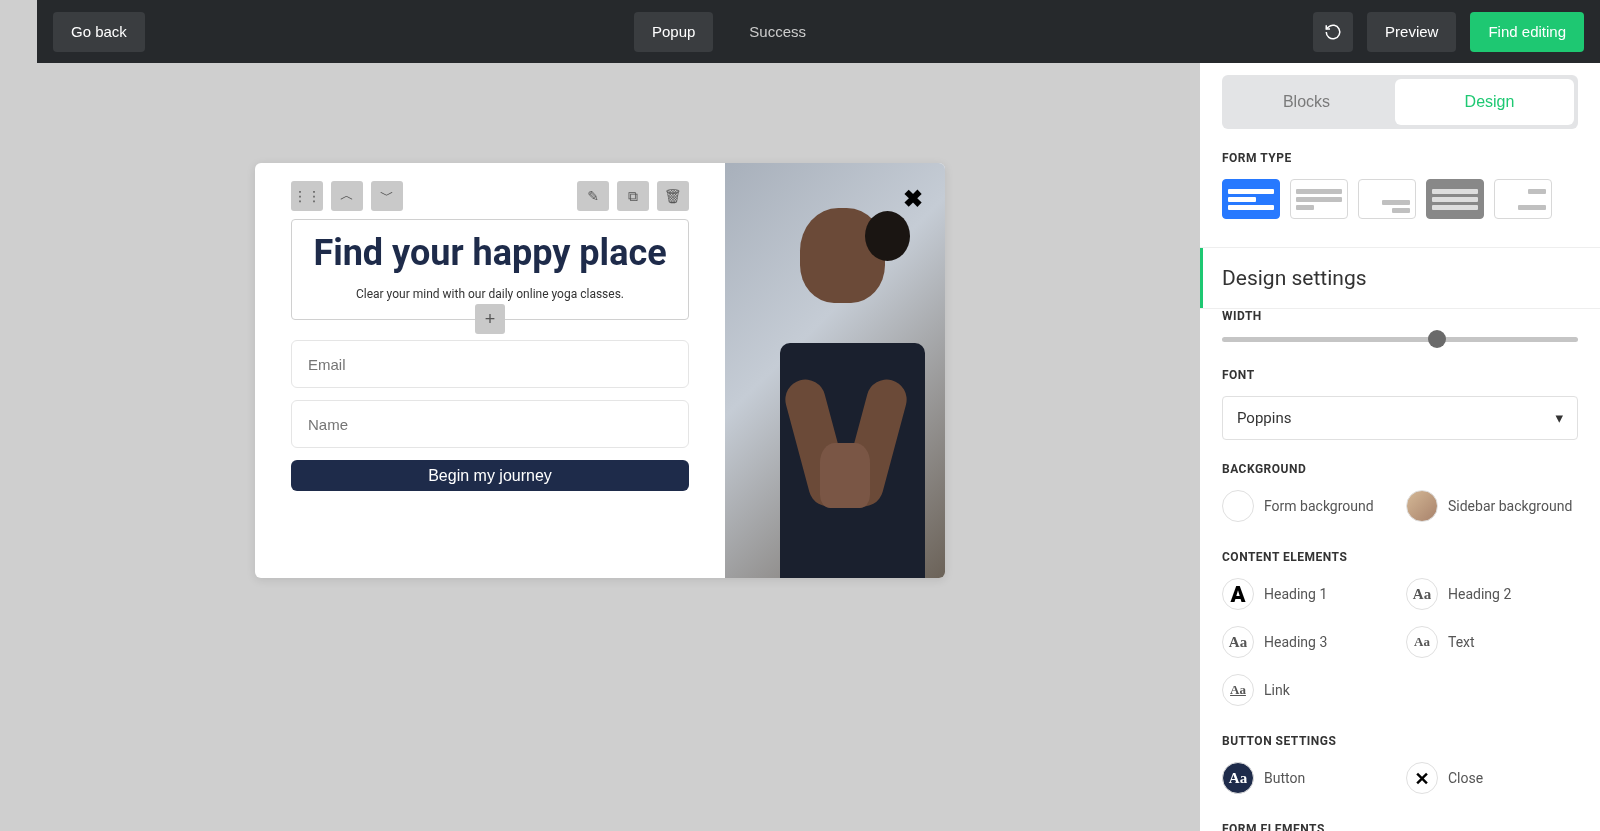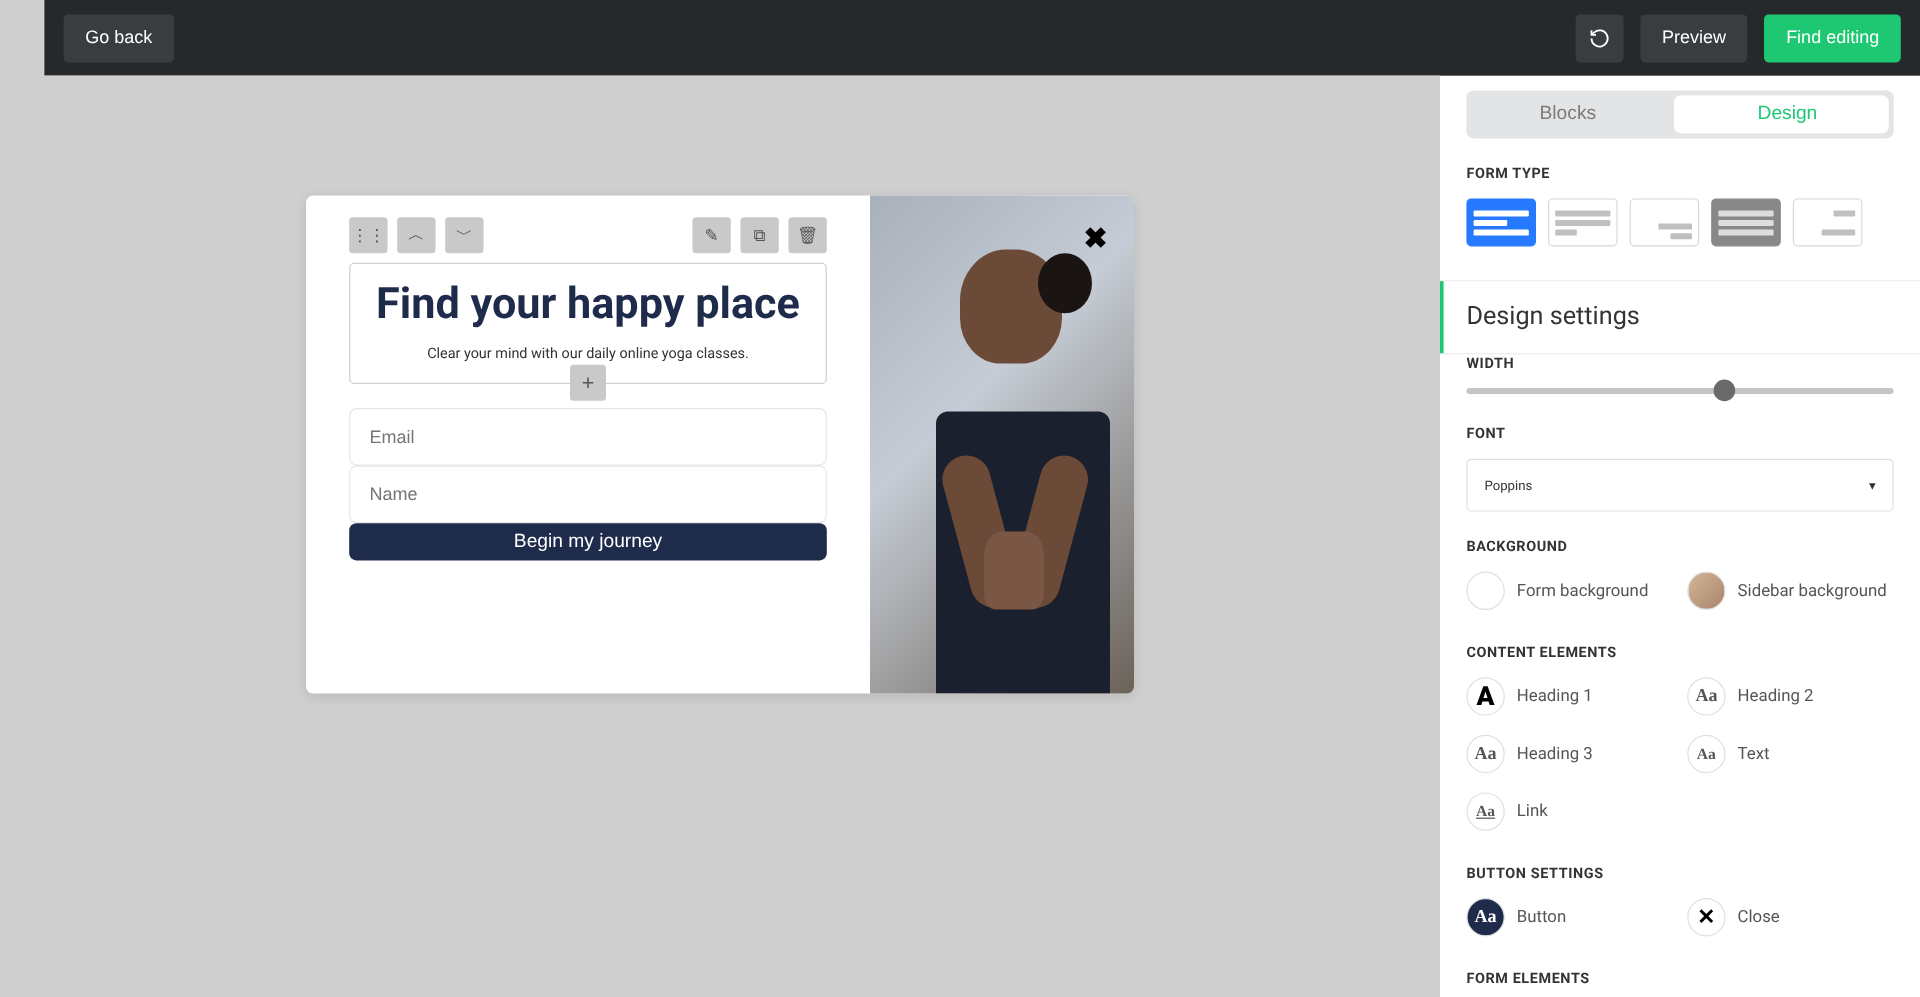--- a/index.html
+++ b/index.html
@@ -38,26 +38,26 @@
 .tb-btn { width: 32px; height: 30px; background: #c9c9c9; border: none; border-radius: 3px; cursor: pointer; display: flex; align-items: center; justify-content: center; font-size: 14px; color: #555; }
 .tb-spacer { flex: 1; }
 
 .heading-block { border: 1px solid #d0d0d0; border-radius: 4px; padding: 12px 20px 18px 20px; margin: 0 18px; position: relative; }
 .heading-text { font-size: 36px; font-weight: 700; color: #1e2b4a; text-align: center; line-height: 1.2; }
 .subtitle { font-size: 12px; color: #333; text-align: center; margin-top: 12px; }
 
 .add-btn { width: 30px; height: 30px; background: #c9c9c9; border: none; border-radius: 3px; cursor: pointer; font-size: 18px; color: #555; position: absolute; left: 50%; transform: translateX(-50%); bottom: -15px; }
 
 .form-fields { padding: 20px 18px 0 18px; }
-.input-field { width: 100%; height: 48px; border: 1px solid #e5e5e5; border-radius: 6px; padding: 0 16px; font-size: 15px; color: #888; margin-bottom: 0; background: #fff; }
+.input-field { width: 100%; height: 48px; border: 1px solid #e5e5e5; border-radius: 6px; padding: 0 16px; font-size: 15px; color: #888; margin-bottom: 12px; background: #fff; }
 .submit-btn { width: 100%; height: 31px; background: #1e2b4a; color: #fff; border: none; border-radius: 6px; font-size: 16px; font-weight: 500; cursor: pointer; }
 
 .sidebar { position: absolute; right: 0; top: 63px; width: 400px; height: 768px; background: #fff; overflow-y: auto; padding: 12px 22px; }
 
-.tabrow { display: flex; background: #e3e4e6; border-radius: 6px; height: 40px; margin-bottom: 22px; }
+.tabrow { display: flex; background: #e3e4e6; border-radius: 6px; height: 54px; margin-bottom: 22px; }
 .tabrow-btn { flex: 1; border: none; background: transparent; font-size: 16px; color: #7a7a7a; cursor: pointer; border-radius: 6px; }
 .tabrow-btn.active { background: #fff; color: #1ec872; margin: 4px; padding-left: 10px; }
 
 .label { font-size: 12px; font-weight: 700; color: #333; letter-spacing: 0.5px; margin-bottom: 14px; }
 
 .formtype-row { display: flex; gap: 10px; margin-bottom: 28px; }
 .formtype { width: 58px; height: 40px; border: 1px solid #d8d8d8; border-radius: 4px; background: #fff; cursor: pointer; padding: 5px; display: flex; flex-direction: column; justify-content: center; gap: 3px; }
 .formtype.selected { background: #2779ff; border-color: #2779ff; }
 .ft-bar { height: 5px; background: #c0c0c0; border-radius: 1px; }
 .ft-bar.w60 { width: 60%; }
@@ -65,21 +65,21 @@
 .ft-bar.right { align-self: flex-end; }
 .formtype.selected .ft-bar { background: #fff; }
 
 .design-settings-row { border-top: 1px solid #eee; border-bottom: 1px solid #eee; margin-left: -22px; margin-right: -22px; padding: 18px 22px; font-size: 21px; color: #333; position: relative; }
 .design-settings-row::before { content: ''; position: absolute; left: 0; top: 0; bottom: 0; width: 3px; background: #1ec872; }
 
 .slider-wrap { margin-bottom: 26px; }
 .slider-track { height: 5px; background: #c5c5c5; border-radius: 3px; position: relative; margin-top: 10px; }
 .slider-thumb { width: 18px; height: 18px; background: #6a6a6a; border-radius: 50%; position: absolute; top: -7px; left: 58%; }
 
-.font-select { width: 100%; height: 44px; border: 1px solid #e0e0e0; border-radius: 4px; padding: 0 14px; display: flex; align-items: center; justify-content: space-between; font-size: 11px; color: #333; margin-bottom: 22px; cursor: pointer; }
+.font-select { width: 100%; height: 44px; border: 1px solid #e0e0e0; border-radius: 4px; padding: 0 14px; display: flex; align-items: center; justify-content: space-between; font-size: 15px; color: #333; margin-bottom: 22px; cursor: pointer; }
 
 .grid2 { display: grid; grid-template-columns: 1fr 1fr; gap: 16px 12px; margin-bottom: 28px; }
 .opt-row { display: flex; align-items: center; gap: 10px; font-size: 14px; color: #555; cursor: pointer; }
 .swatch { width: 32px; height: 32px; border-radius: 50%; border: 1px solid #e0e0e0; flex-shrink: 0; display: flex; align-items: center; justify-content: center; font-size: 15px; font-weight: 600; }
 .swatch.white { background: #fff; }
 .swatch.gradient { background: linear-gradient(135deg, #d4b896, #a8826b); }
 .swatch.darknavy { background: #1e2b4a; color: #fff; }
 .swatch-aa { font-family: Georgia, serif; }
 .swatch-bigA { font-size: 22px; font-weight: 900; color: #000; }
 .swatch-x { font-size: 18px; font-weight: 900; color: #000; }
@@ -87,20 +87,24 @@
 
 .section-gap { margin-bottom: 14px; }
 </style>
 </head>
 <body>
 
 <div class="topbar">
   <div class="topbar-left">
     <button class="btn btn-dark">Go back</button>
   </div>
+  <div class="topbar-center">
+    <button class="btn tab-active">Popup</button>
+    <button class="btn btn-ghost-dim">Success</button>
+  </div>
   <div class="topbar-right">
     <button class="btn btn-dark btn-icon">
       <svg width="18" height="18" viewBox="0 0 24 24" fill="none" stroke="#fff" stroke-width="2">
           <path d="M3 12a9 9 0 1 0 3-6.7L3 8"></path>
           <polyline points="3 3 3 8 8 8"></polyline>
         </svg>
     </button>
     <button class="btn btn-preview">Preview</button>
     <button class="btn btn-green">Find editing</button>
   </div>

